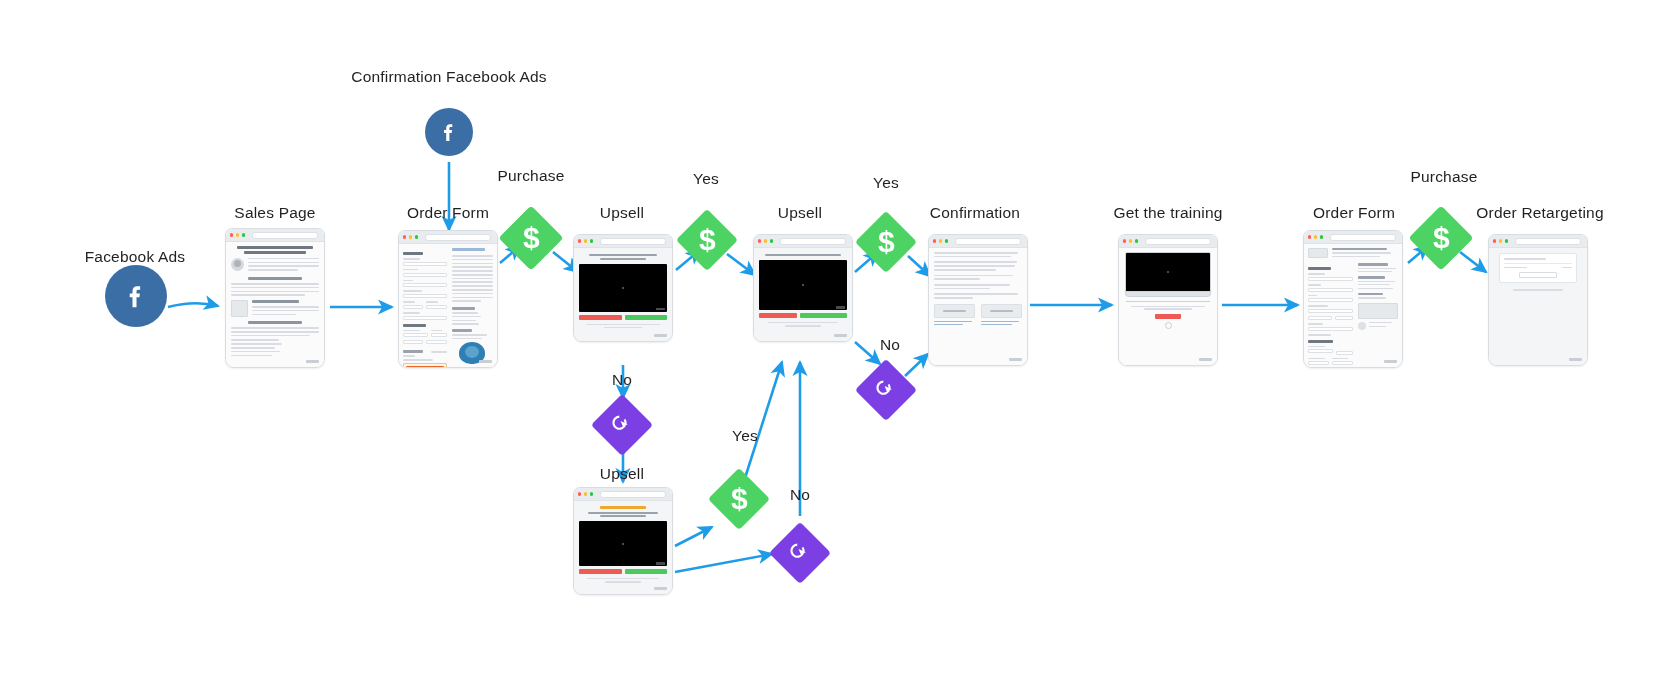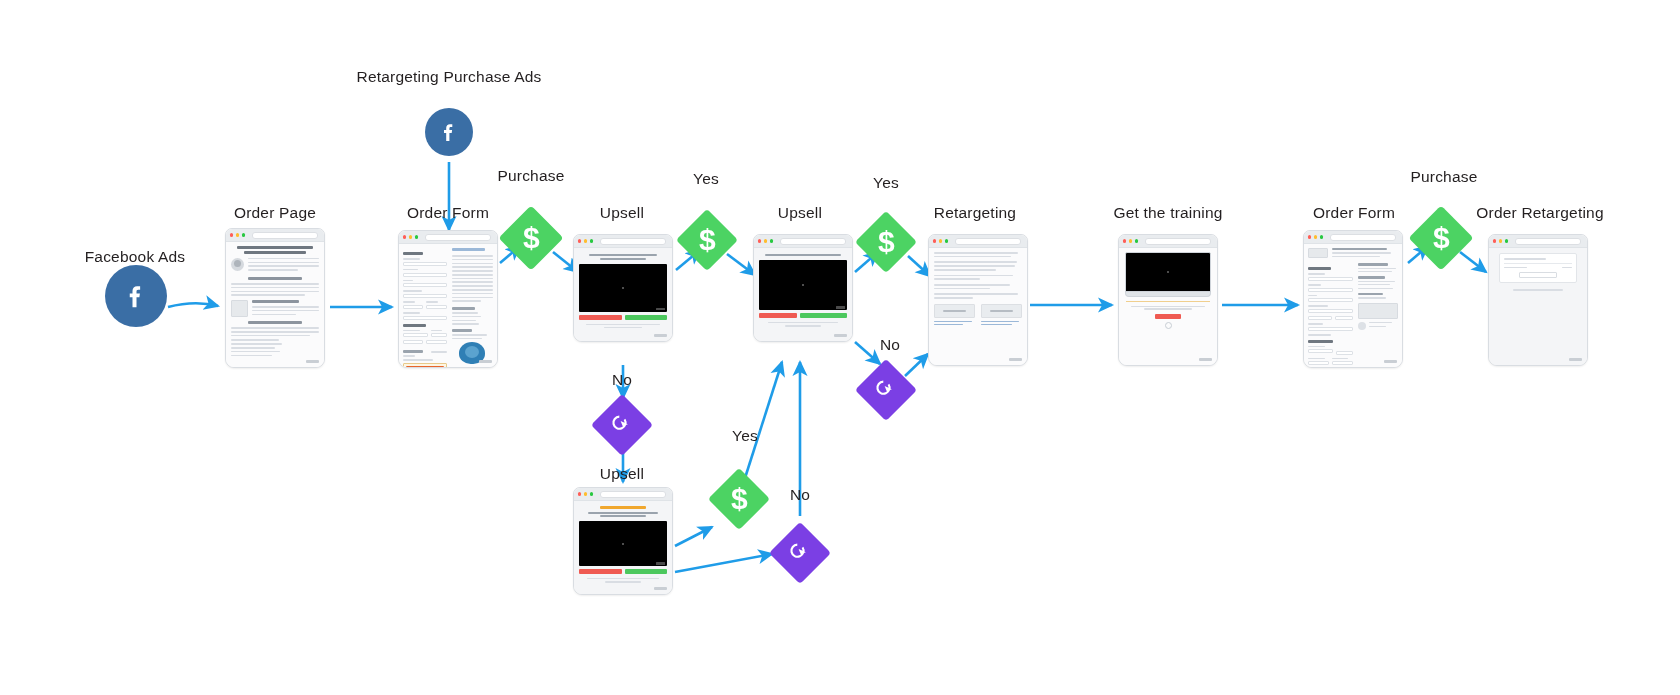--- a/index.html
+++ b/index.html
@@ -197,30 +197,30 @@
 
       <path d="M675,572 L772,554"></path>
 
       <path d="M745,478 L782,362"></path>
 
       <path d="M800,516 L800,362"></path>
     </g>
   </svg>
 
   <div class="label center" style="left:135px; top:248px;">Facebook Ads</div>
-  <div class="label center" style="left:449px; top:68px;">Retargeting Purchase Ads</div>
-  <div class="label center" style="left:275px; top:204px;">Order Page</div>
+  <div class="label center" style="left:449px; top:68px;">Confirmation Facebook Ads</div>
+  <div class="label center" style="left:275px; top:204px;">Sales Page</div>
   <div class="label center" style="left:448px; top:204px;">Order Form</div>
   <div class="label center" style="left:531px; top:167px;">Purchase</div>
   <div class="label center" style="left:622px; top:204px;">Upsell</div>
   <div class="label center" style="left:706px; top:170px;">Yes</div>
   <div class="label center" style="left:800px; top:204px;">Upsell</div>
   <div class="label center" style="left:886px; top:174px;">Yes</div>
   <div class="label center" style="left:890px; top:336px;">No</div>
-  <div class="label center" style="left:975px; top:204px;">Retargeting</div>
+  <div class="label center" style="left:975px; top:204px;">Confirmation</div>
   <div class="label center" style="left:1168px;top:204px;">Get the training</div>
   <div class="label center" style="left:1354px;top:204px;">Order Form</div>
   <div class="label center" style="left:1444px;top:168px;">Purchase</div>
   <div class="label center" style="left:1540px;top:204px;">Order Retargeting</div>
   <div class="label center" style="left:622px; top:371px;">No</div>
   <div class="label center" style="left:622px; top:465px;">Upsell</div>
   <div class="label center" style="left:745px; top:427px;">Yes</div>
   <div class="label center" style="left:800px; top:486px;">No</div>
 
   <div class="fb" style="left:105px; top:265px; width:62px; height:62px;">

